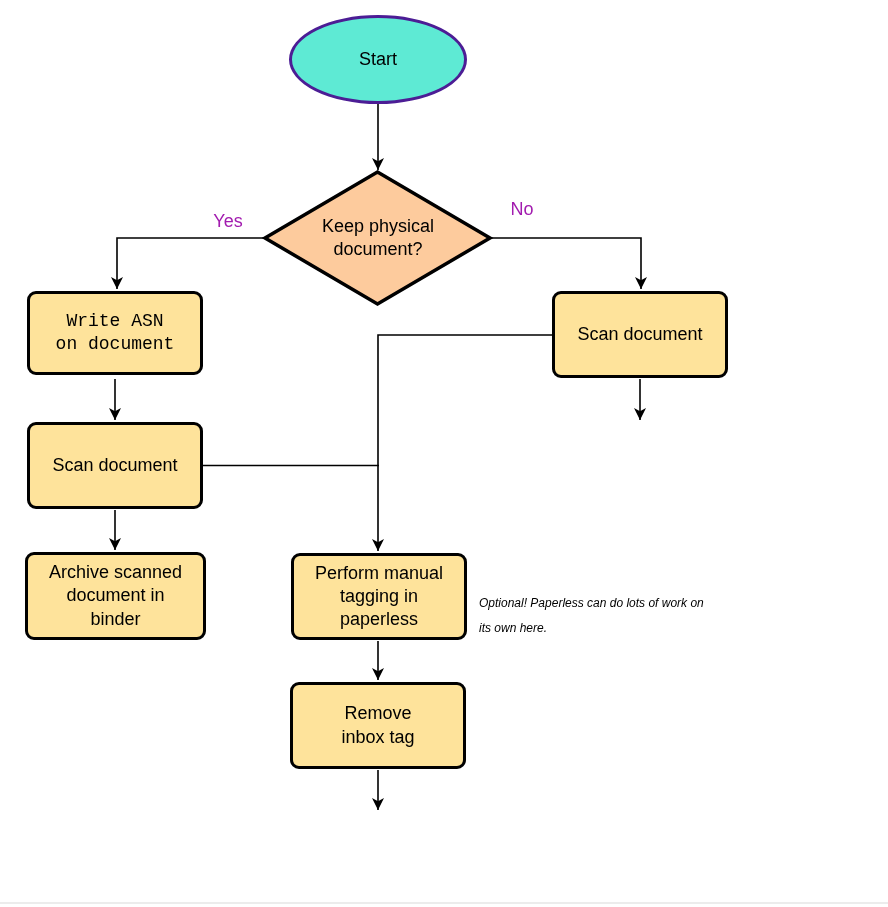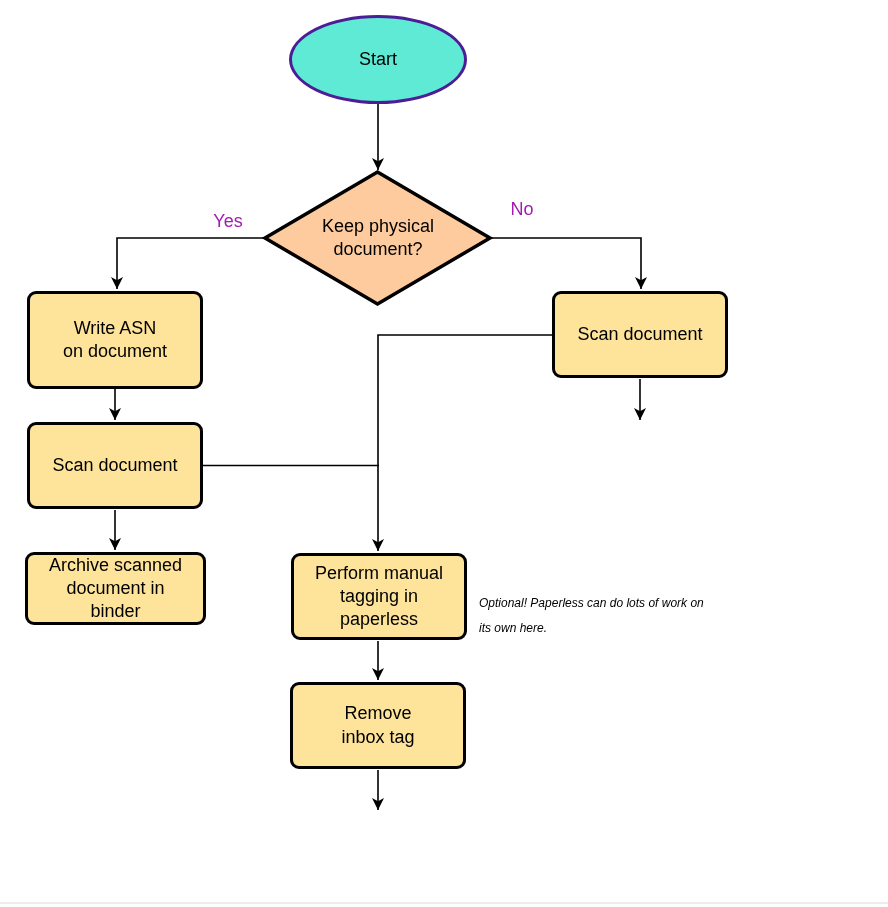--- a/index.html
+++ b/index.html
@@ -61,30 +61,30 @@
   </div>
 
   <div class="decision-label">
     <span>Keep physical
 document?</span>
   </div>
 
   <div class="edge-label" style="left:203px; top:211px; width:50px;">Yes</div>
   <div class="edge-label" style="left:500px; top:199px; width:44px;">No</div>
 
-  <div class="node process" style="left:27px; top:291px; width:176px; height:98px;">
+  <div class="node process" style="left:27px; top:291px; width:176px; height:84px;font-family:Liberation Mono, monospace;">
     <span>Write ASN
 on document</span>
   </div>
 
   <div class="node process" style="left:27px; top:422px; width:176px; height:87px;">
     <span>Scan document</span>
   </div>
 
-  <div class="node process" style="left:25px; top:552px; width:181px; height:73px;">
+  <div class="node process" style="left:25px; top:552px; width:181px; height:88px;">
     <span>Archive scanned
 document in
 binder</span>
   </div>
 
   <div class="node process" style="left:552px; top:291px; width:176px; height:87px;">
     <span>Scan document</span>
   </div>
 
 

